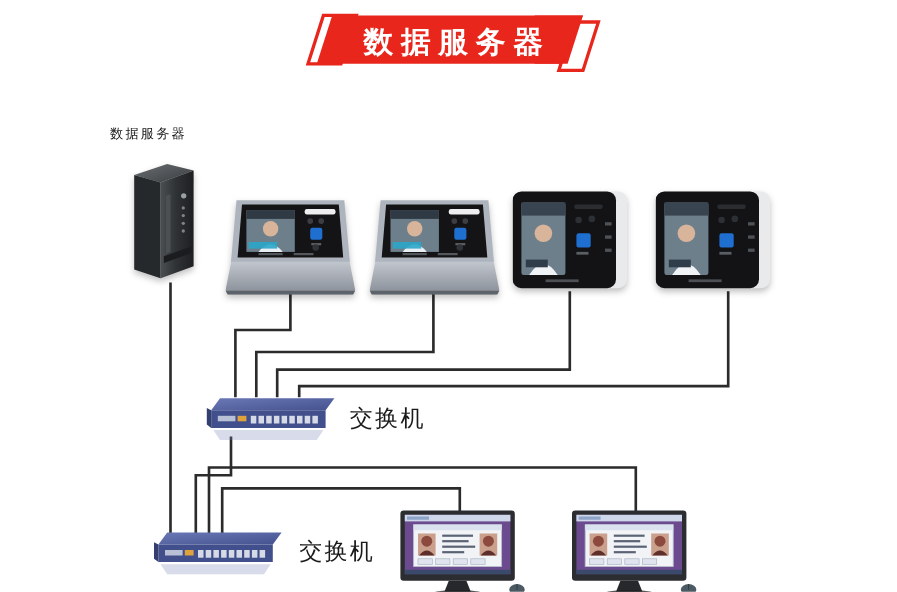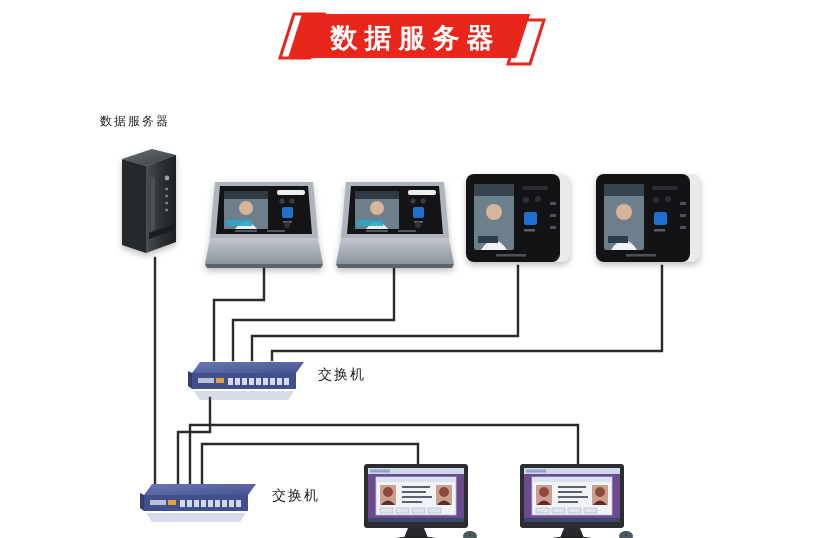--- a/index.html
+++ b/index.html
@@ -44,21 +44,21 @@
     letter-spacing: 7px;
     text-indent: 7px;
     padding-bottom: 2px;
     box-sizing: border-box;
   }
 
   
   .label {
     position: absolute;
     font-family: "DejaVu Serif", serif;
-    font-size: 14px;
+    font-size: 21px;
     color: #1a1a1a;
     letter-spacing: 2px;
     white-space: nowrap;
   }
   .label-server { left: 100px; top: 113px; font-size: 12px; }
   .label-sw1 { left: 318px; top: 366px; }
   .label-sw2 { left: 272px; top: 487px; }
 
   
   #wires { position: absolute; left: 0; top: 0; }

